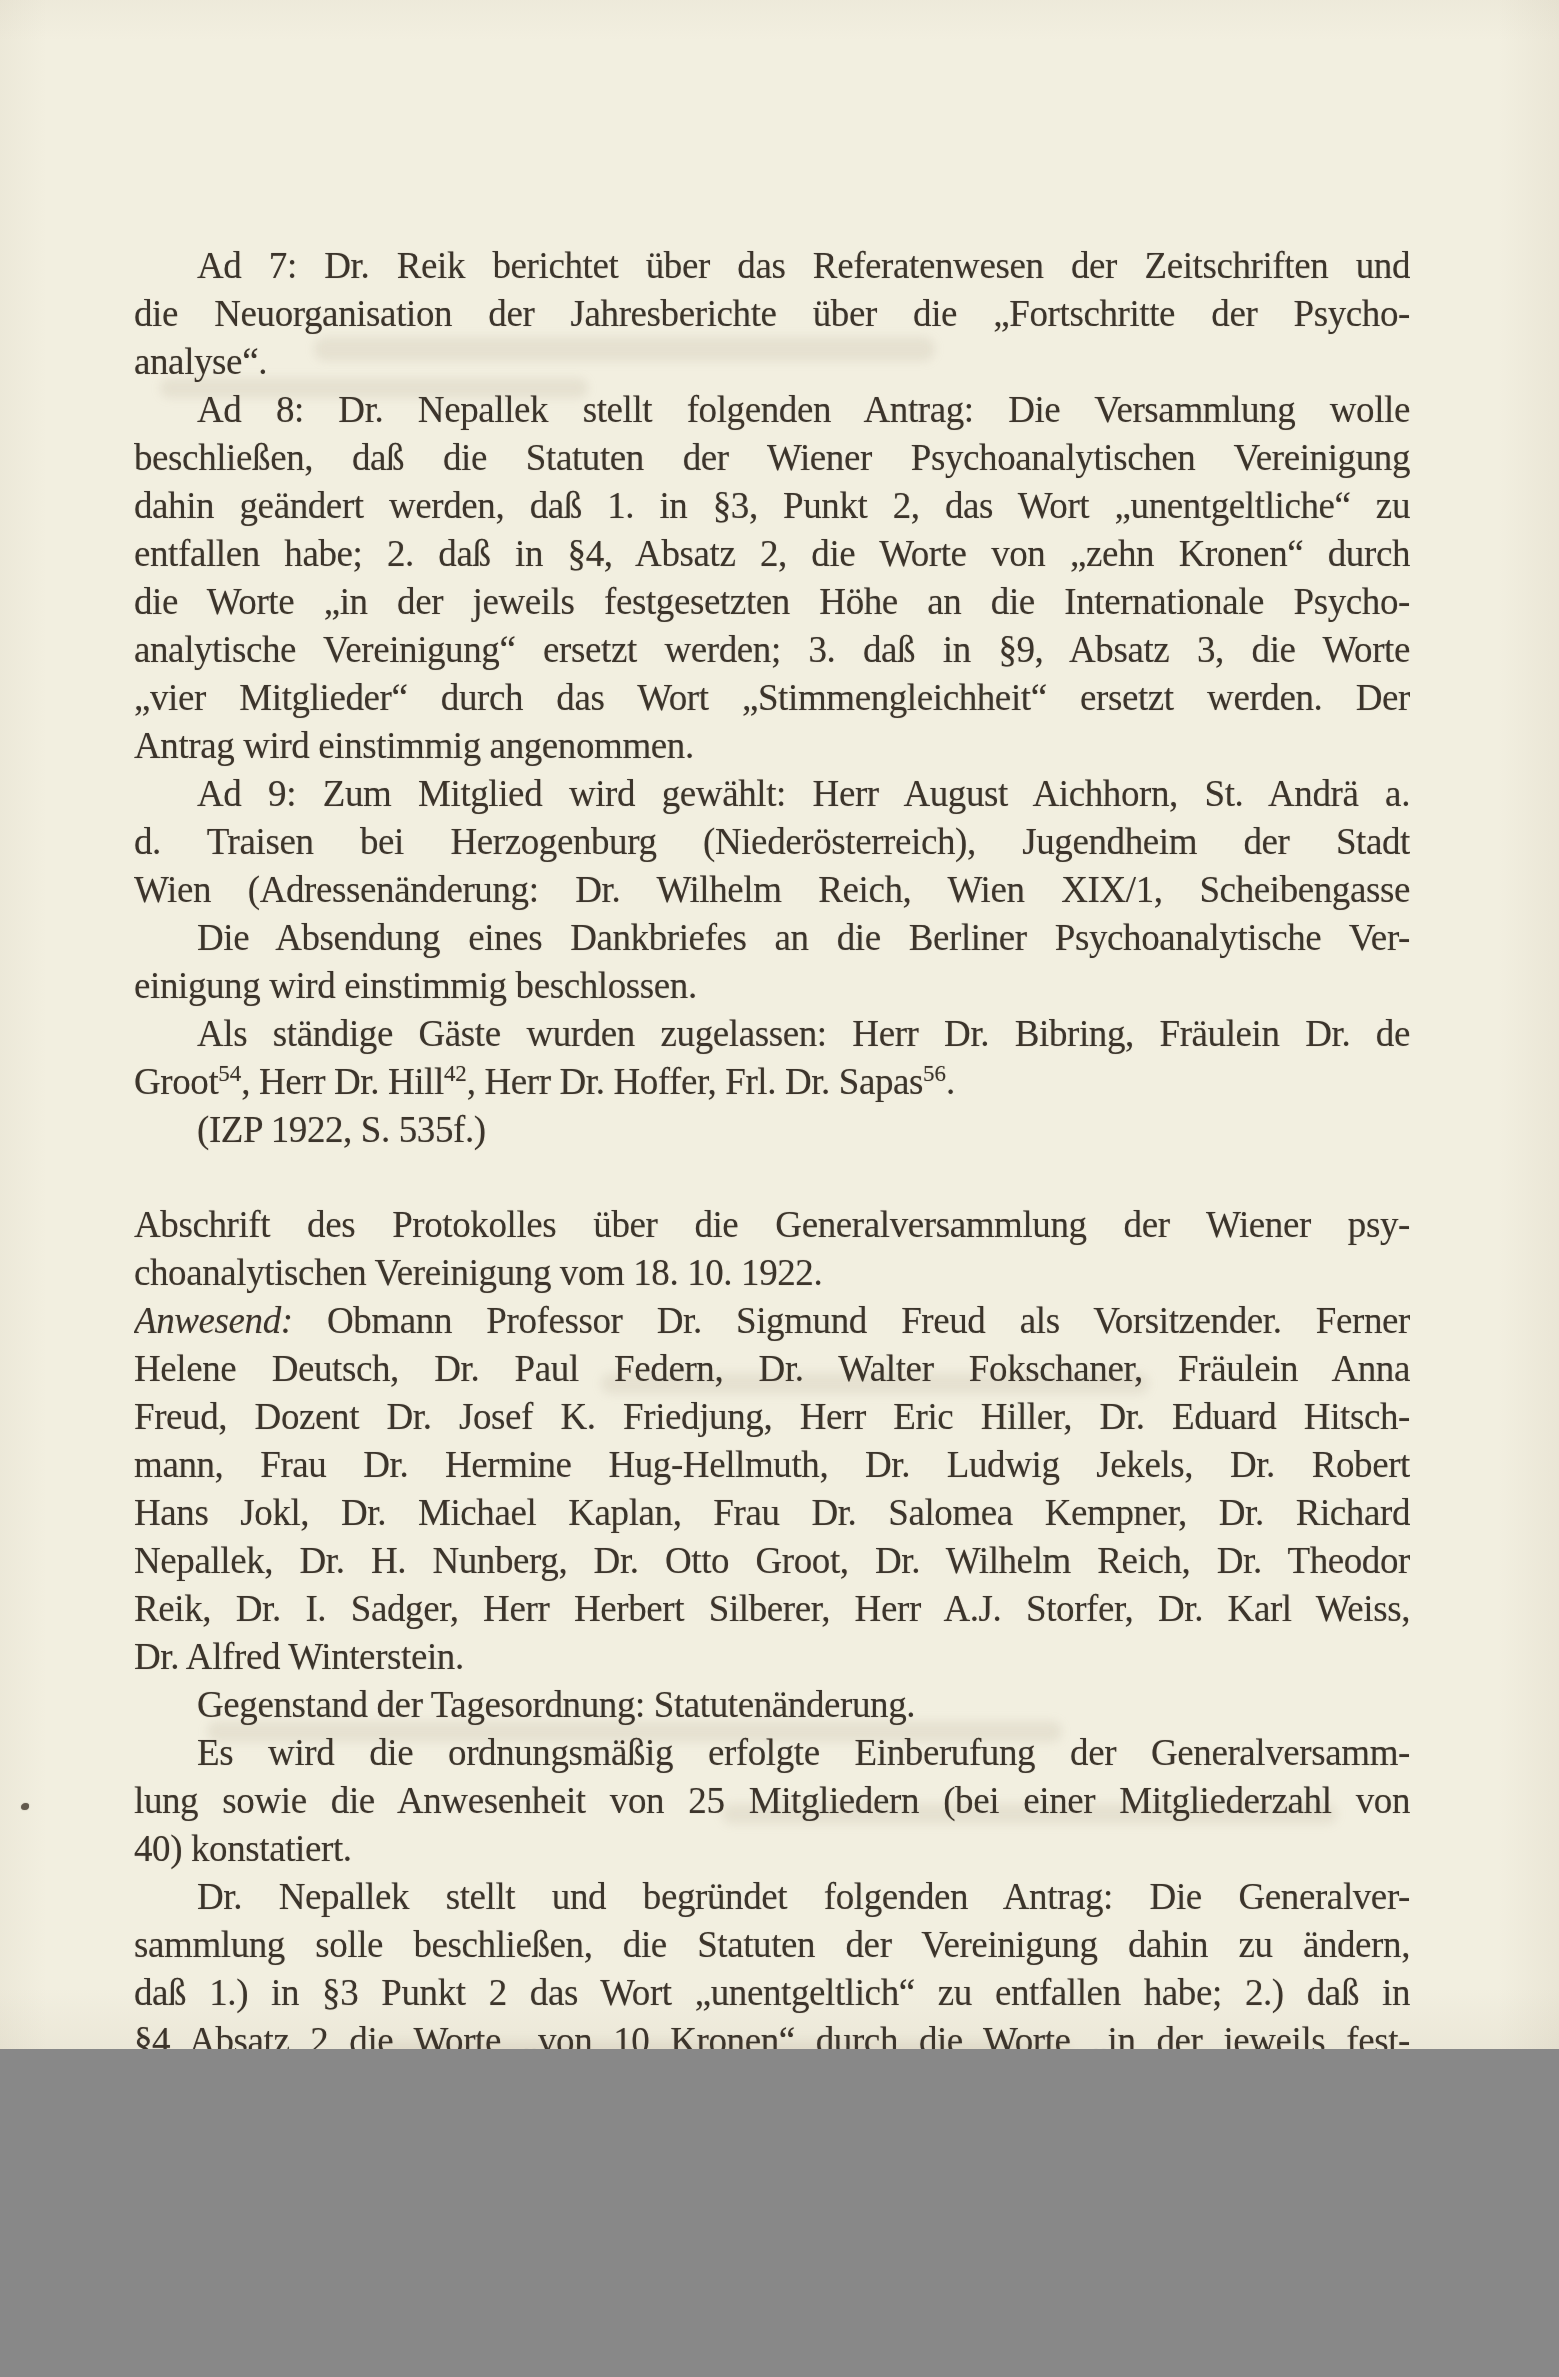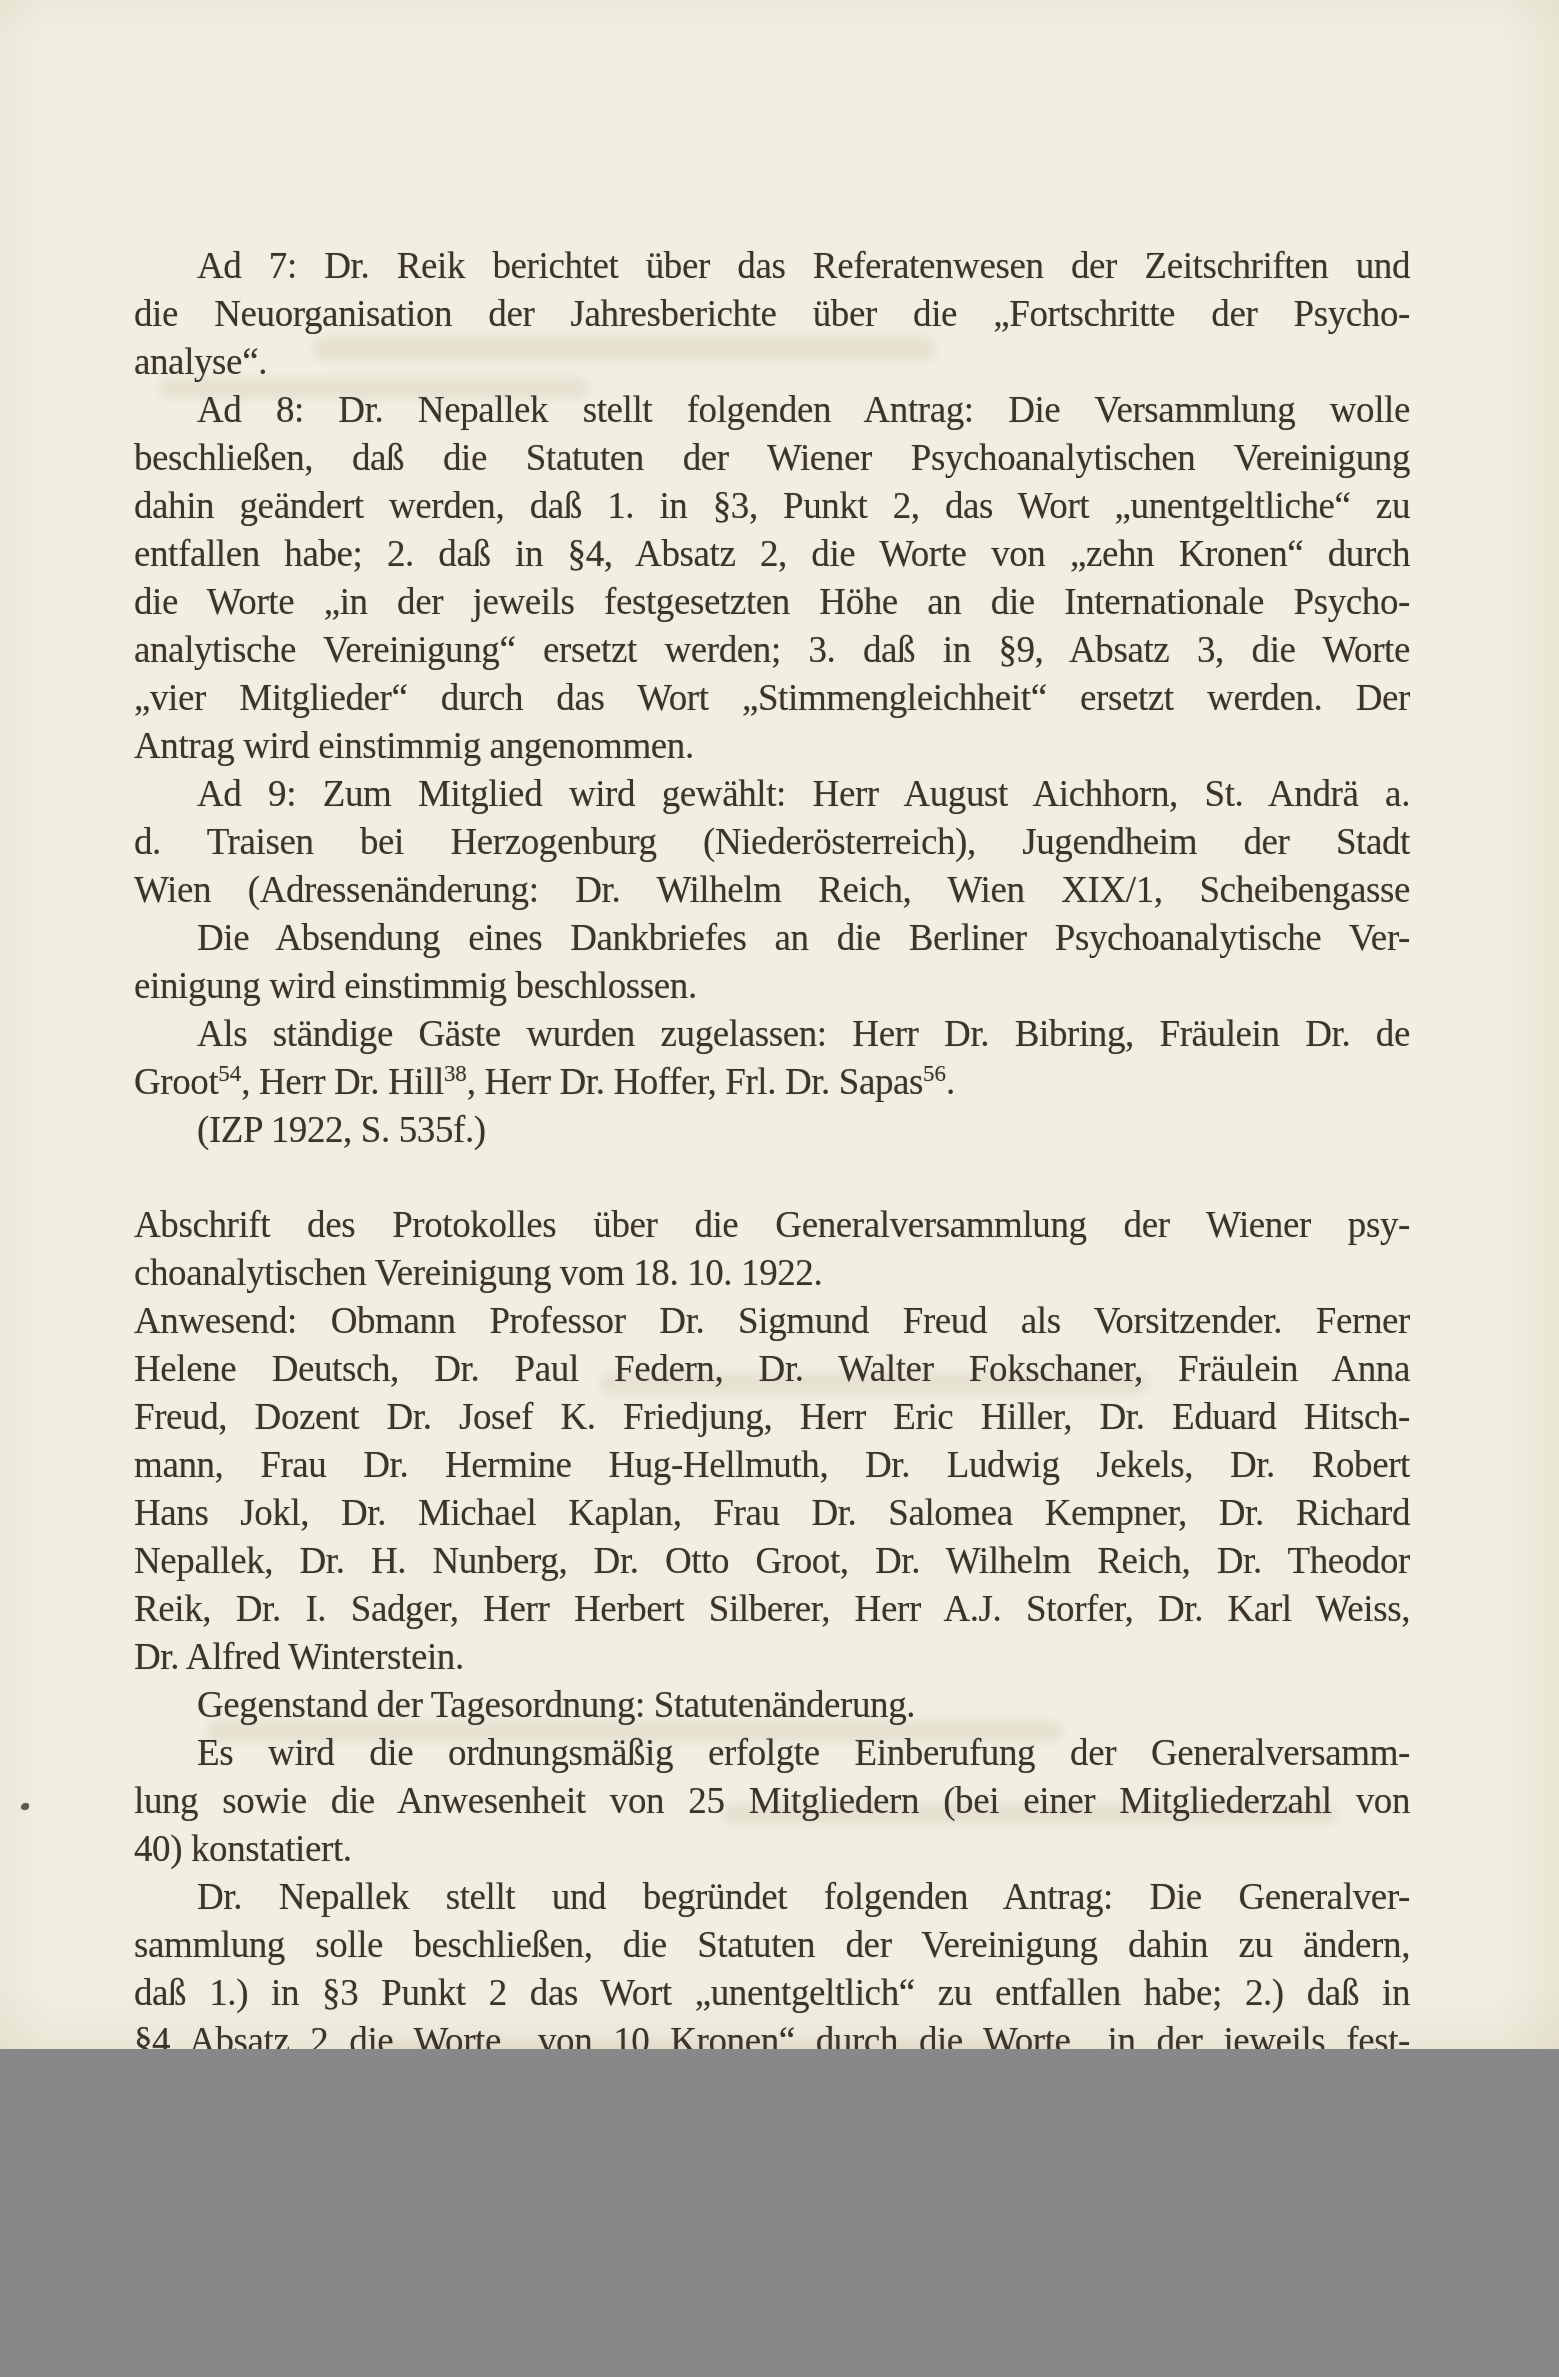--- a/index.html
+++ b/index.html
@@ -33,21 +33,21 @@
   }
   .line.para-last{text-align-last:left;}
   .para.justify-last .line.para-last{text-align-last:justify;margin-top:27px;}
   .line.indented{padding-left:63px;}
   .sup{
     display:inline-block;
     font-size:0.62em;
     transform:translateY(-0.55em);
     letter-spacing:0;
   }
-  .it{}
+  .it{font-style:italic;}
   .page-number{
     position:absolute;
     right:157px;top:2232px;
     font-size:45px;
     letter-spacing:0.7px;
     text-shadow:0 0 1px rgba(70,60,48,.45);
   }
   .ink-speck{
     position:absolute;
     left:21.4px;top:1803px;
@@ -99,21 +99,21 @@
         <div class="line indented">Ad 9: Zum Mitglied wird gewählt: Herr August Aichhorn, St. Andrä a.</div>
         <div class="line">d. Traisen bei Herzogenburg (Niederösterreich), Jugendheim der Stadt</div>
         <div class="line">Wien (Adressenänderung: Dr. Wilhelm Reich, Wien XIX/1, Scheibengasse</div>
       </div>
       <div class="para">
         <div class="line indented">Die Absendung eines Dankbriefes an die Berliner Psychoanalytische Ver-</div>
         <div class="line para-last">einigung wird einstimmig beschlossen.</div>
       </div>
       <div class="para">
         <div class="line indented">Als ständige Gäste wurden zugelassen: Herr Dr. Bibring, Fräulein Dr. de</div>
-        <div class="line para-last"><span class="">Groot</span><span class="sup">54</span><span class="">, Herr Dr. Hill</span><span class="sup">38</span><span class="">, Herr Dr. Hoffer, Frl. Dr. Sapas</span><span class="sup">56</span><span class="">.</span></div>
+        <div class="line para-last"><span class="">Groot</span><span class="sup">54</span><span class="">, Herr Dr. Hill</span><span class="sup">42</span><span class="">, Herr Dr. Hoffer, Frl. Dr. Sapas</span><span class="sup">56</span><span class="">.</span></div>
       </div>
       <div class="para">
         <div class="line para-last indented">(IZP 1922, S. 535f.)</div>
       </div>
       <div class="para gap-before">
         <div class="line">Abschrift des Protokolles über die Generalversammlung der Wiener psy-</div>
         <div class="line para-last">choanalytischen Vereinigung vom 18. 10. 1922.</div>
       </div>
       <div class="para">
         <div class="line"><span class="it">Anwesend:</span><span class=""> Obmann Professor Dr. Sigmund Freud als Vorsitzender. Ferner</span></div>

